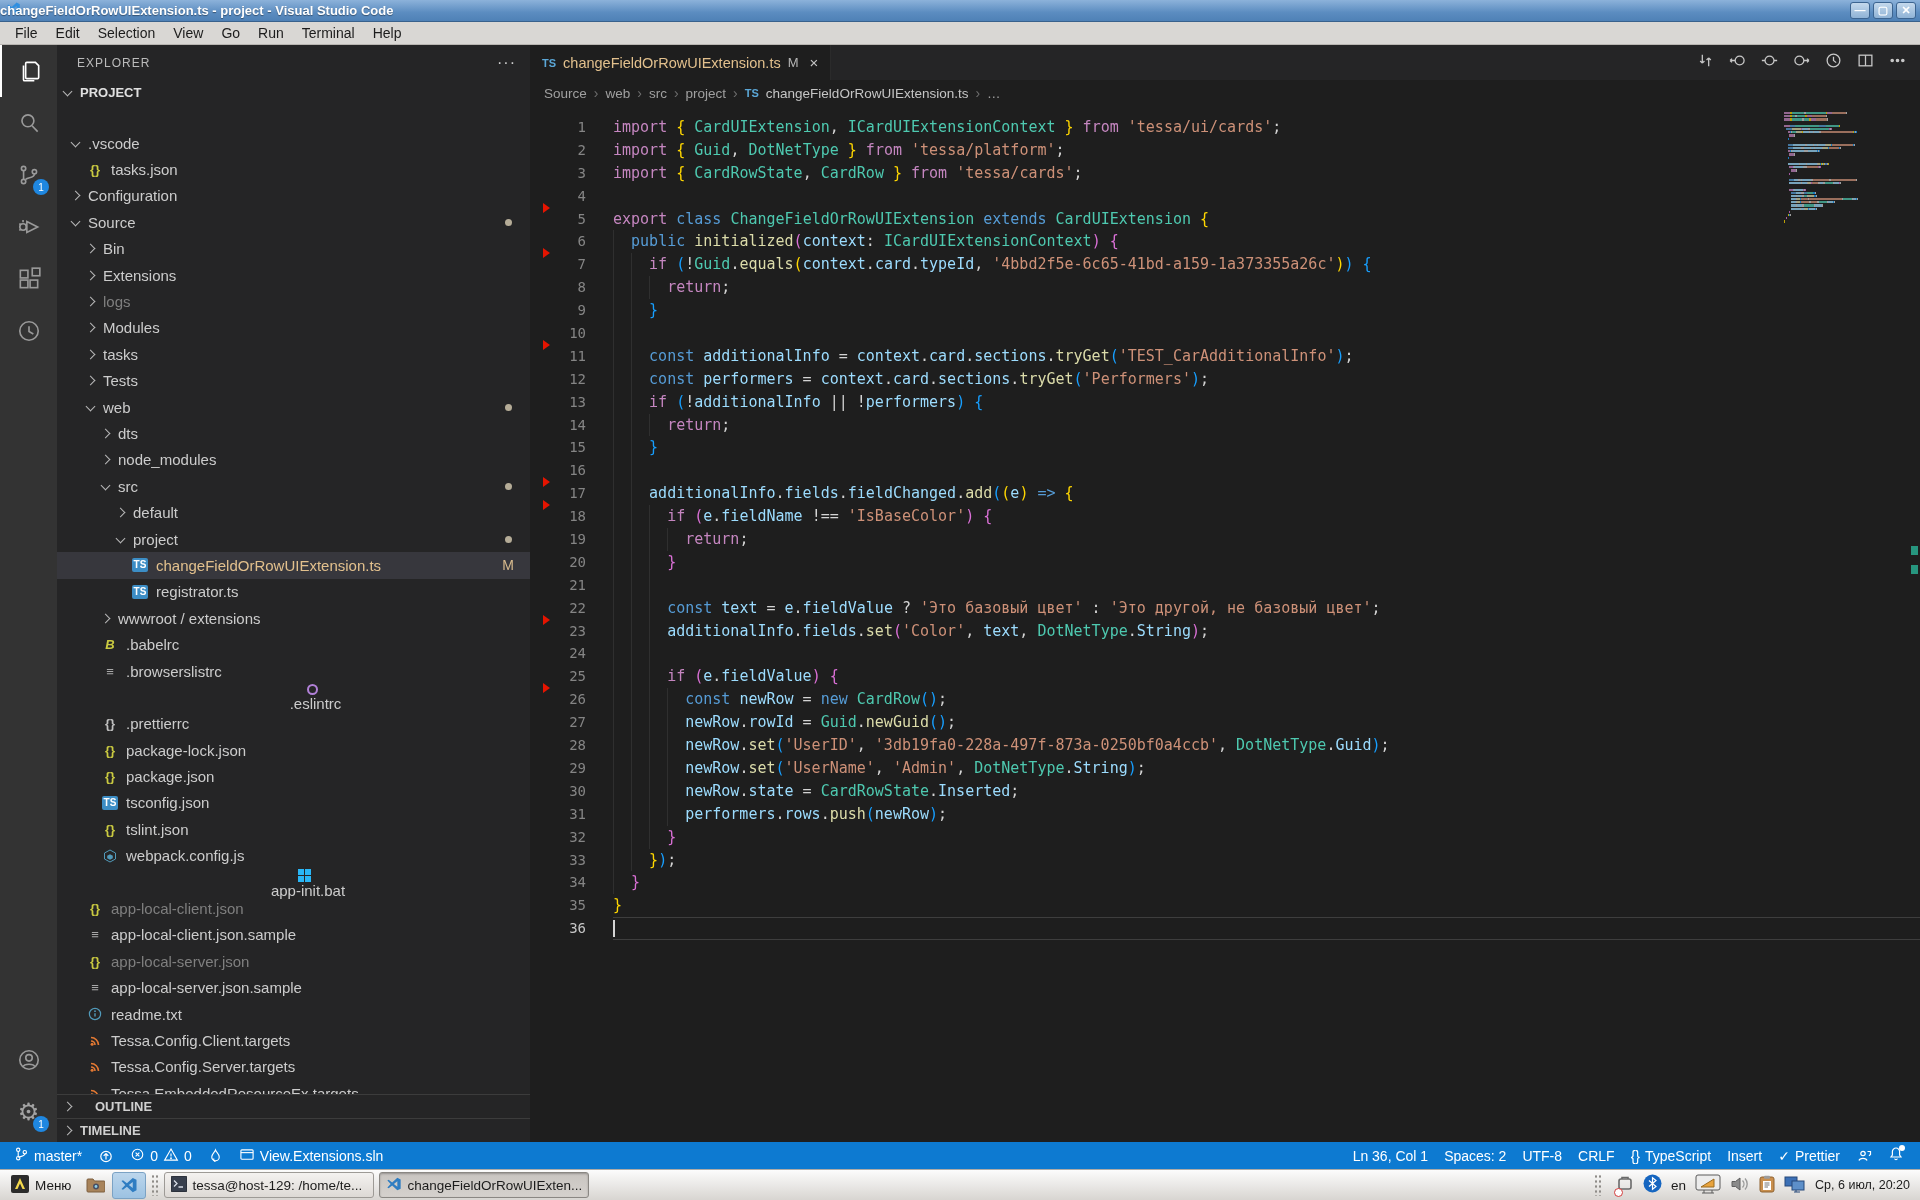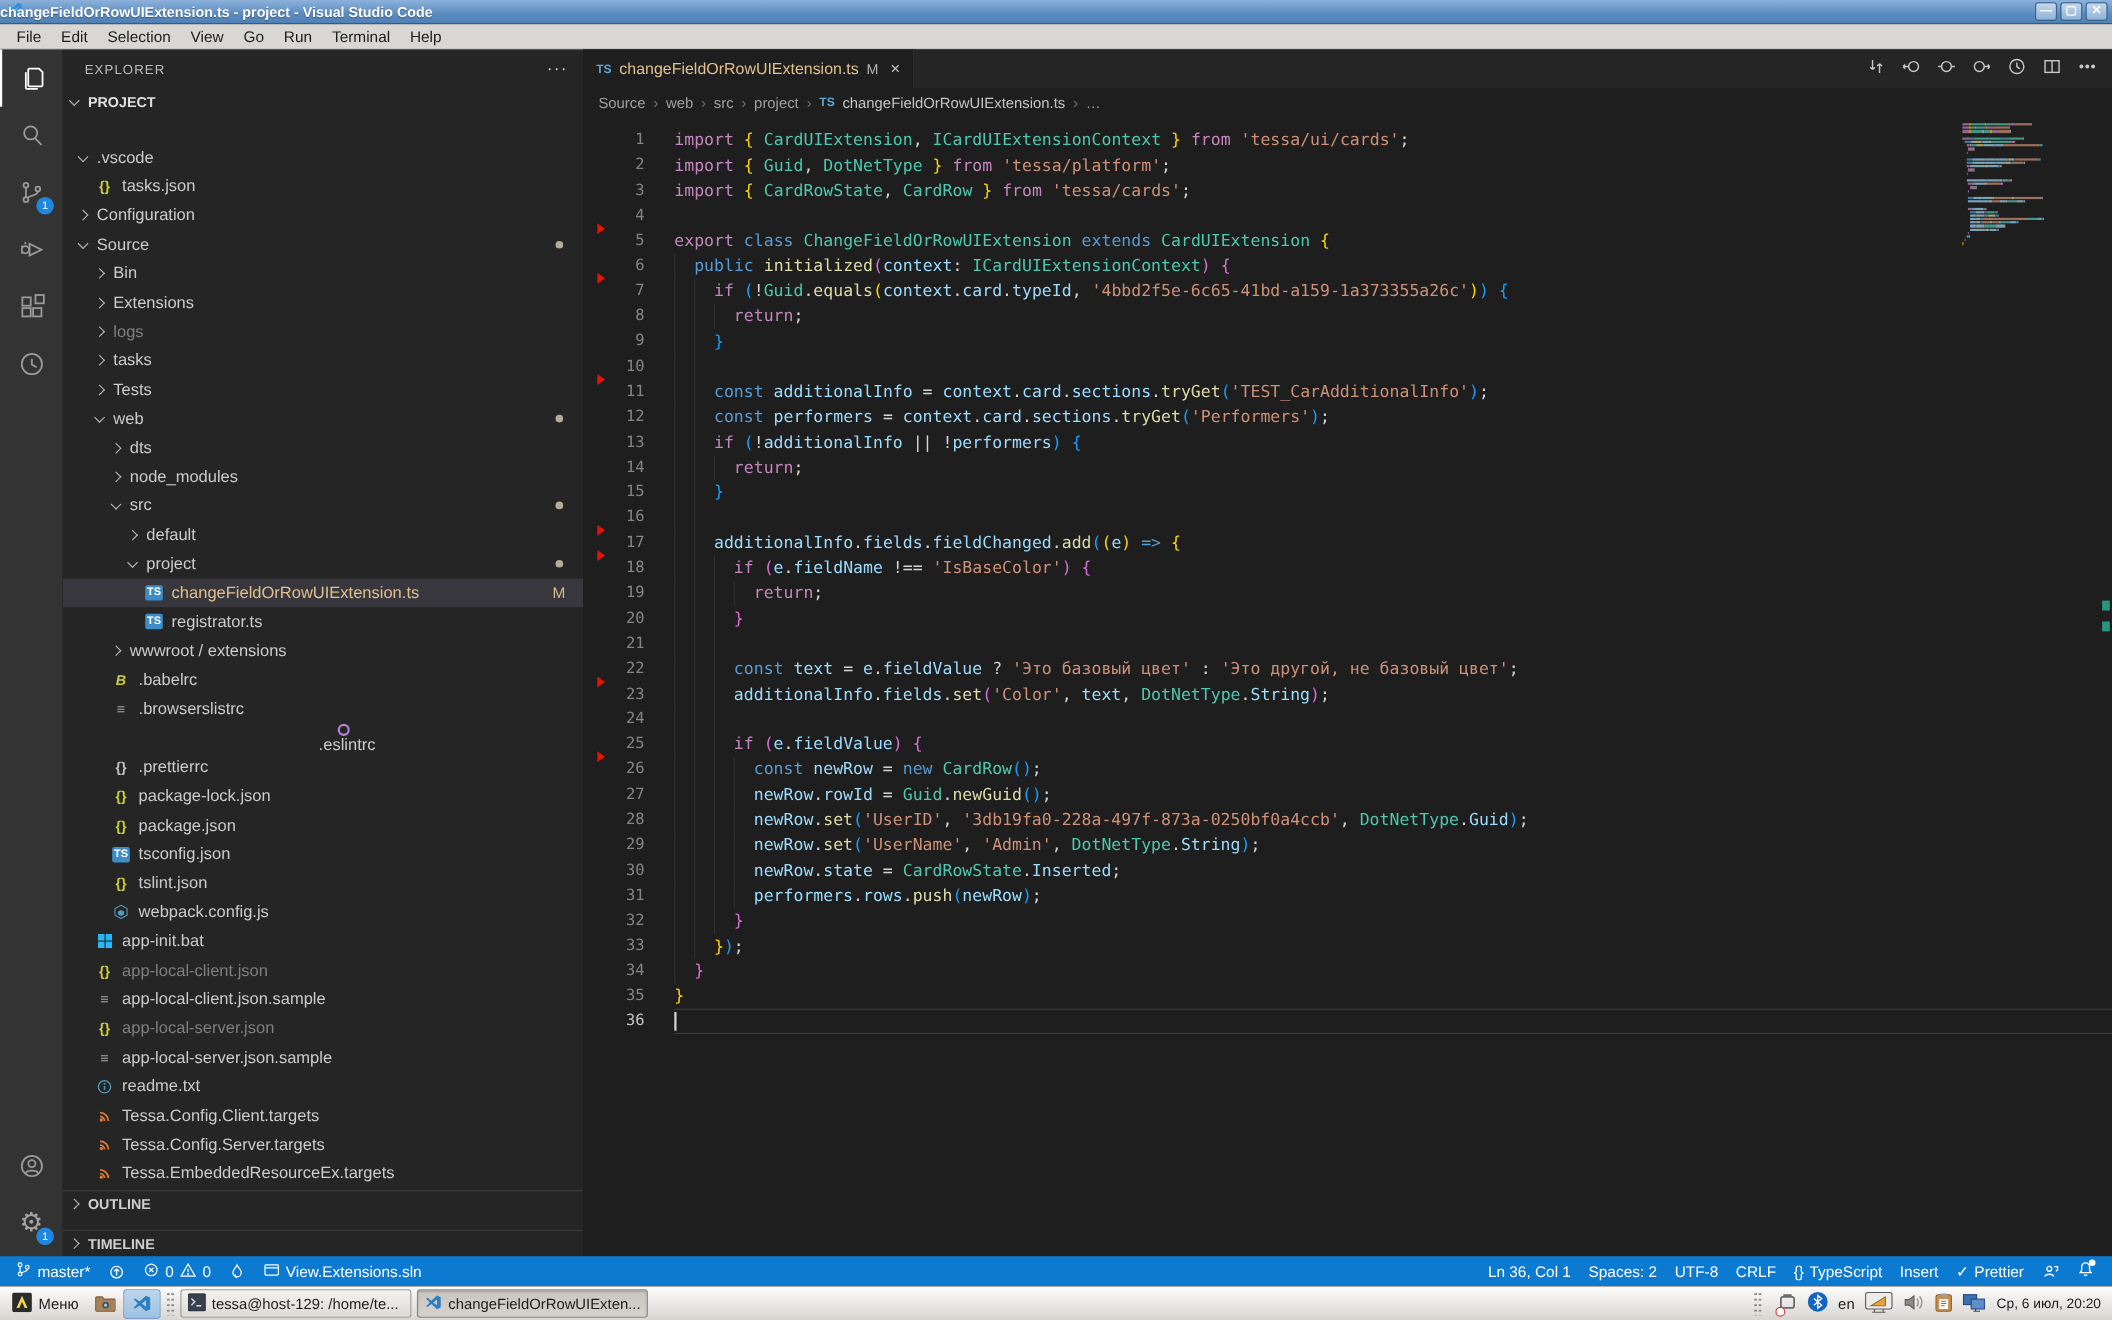--- a/index.html
+++ b/index.html
@@ -58,21 +58,21 @@
   .tlabel.modc { color:#e2c08d; }
   .fic { width:18px; margin-right:7px; display:inline-flex; justify-content:center; align-items:center; flex:none; }
   .fi { font-weight:bold; font-size:13px; }
   .tsbadge { background:#3c8dc5; color:#fff; font-size:10px; font-weight:bold; padding:1px 2px; border-radius:2px; line-height:1.2; }
   .gitbadge { position:absolute; right:16px; color:#d7ba8d; font-size:14px; }
   .gitdot { position:absolute; right:18px; width:7px; height:7px; border-radius:50%; background:#b5ac97; }
   .eslintring { width:11px; height:11px; border:2.5px solid #b180d7; border-radius:50%; display:inline-block; }
   .sidebottom { position:absolute; left:0; width:473px; height:24px; background:#252526;
     border-top:1px solid #3c3c3c; display:flex; align-items:center; font-weight:bold; font-size:13px;
     color:#d0d0d0; padding-left:6px; }
-  #outline-section { bottom:36px; } #timeline-section { bottom:0; }
+  #outline-section { bottom:24px;gap:15px; } #timeline-section { bottom:0; }
 
   
   #editor { flex:1; position:relative; background:#1e1e1e; height:100%; }
   #tabbar { height:35px; background:#252526; display:flex; position:relative; }
   #tab-active { background:#1e1e1e; height:35px; display:flex; align-items:center; padding:0 12px;
     font-size:14.5px; gap:7px; border-right:1px solid #2b2b2b; }
   .tsmini { color:#5ba7d7; font-size:11px; font-weight:bold; }
   #tab-active .tname { color:#e2c08d; }
   #tab-active .tmod { color:#b5b5b5; font-size:13px; }
   #tab-active .tclose { color:#c5c5c5; font-size:15px; margin-left:4px; }
@@ -252,20 +252,24 @@
         <div class="trow" style="padding-left: 29px;">
           <span class="cv right"></span>
           <span class="tlabel">Extensions</span>
         </div>
         <div class="trow" style="padding-left: 29px;">
           <span class="cv right"></span>
           <span class="tlabel dim">logs</span>
         </div>
         <div class="trow" style="padding-left: 29px;">
           <span class="cv right"></span>
+          <span class="tlabel">Modules</span>
+        </div>
+        <div class="trow" style="padding-left: 29px;">
+          <span class="cv right"></span>
           <span class="tlabel">tasks</span>
         </div>
         <div class="trow" style="padding-left: 29px;">
           <span class="cv right"></span>
           <span class="tlabel">Tests</span>
         </div>
         <div class="trow" style="padding-left: 29px;">
           <span class="cv down"></span>
           <span class="tlabel">web</span>
           <span class="gitdot"></span>
@@ -359,21 +363,21 @@
         </div>
         <div class="trow" style="padding-left: 44px;">
           <span class="fic">
             <svg width="14" height="14" viewBox="0 0 14 14">
               <path d="M7 1l5.5 3v6L7 13 1.5 10V4z" fill="none" stroke="#519aba"></path>
               <path d="M7 5.2l2.8 1.5v2.6L7 10.8 4.2 9.3V6.7z" fill="#519aba"></path>
             </svg>
           </span>
           <span class="tlabel">webpack.config.js</span>
         </div>
-        <div class="trow" style="padding-left: 29px;">
+        <div class="trow" style="padding-left: 29px; flex-direction: column;">
           <span class="fic">
             <svg width="13" height="13" viewBox="0 0 13 13">
               <rect width="6" height="6" fill="#29b6f6"></rect>
               <rect x="7" width="6" height="6" fill="#29b6f6"></rect>
               <rect y="7" width="6" height="6" fill="#29b6f6"></rect>
               <rect x="7" y="7" width="6" height="6" fill="#29b6f6"></rect>
             </svg>
           </span>
           <span class="tlabel">app-init.bat</span>
         </div>

